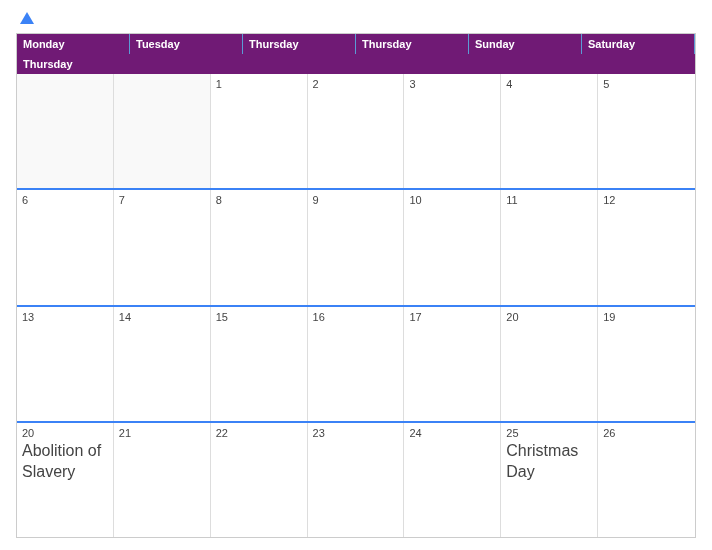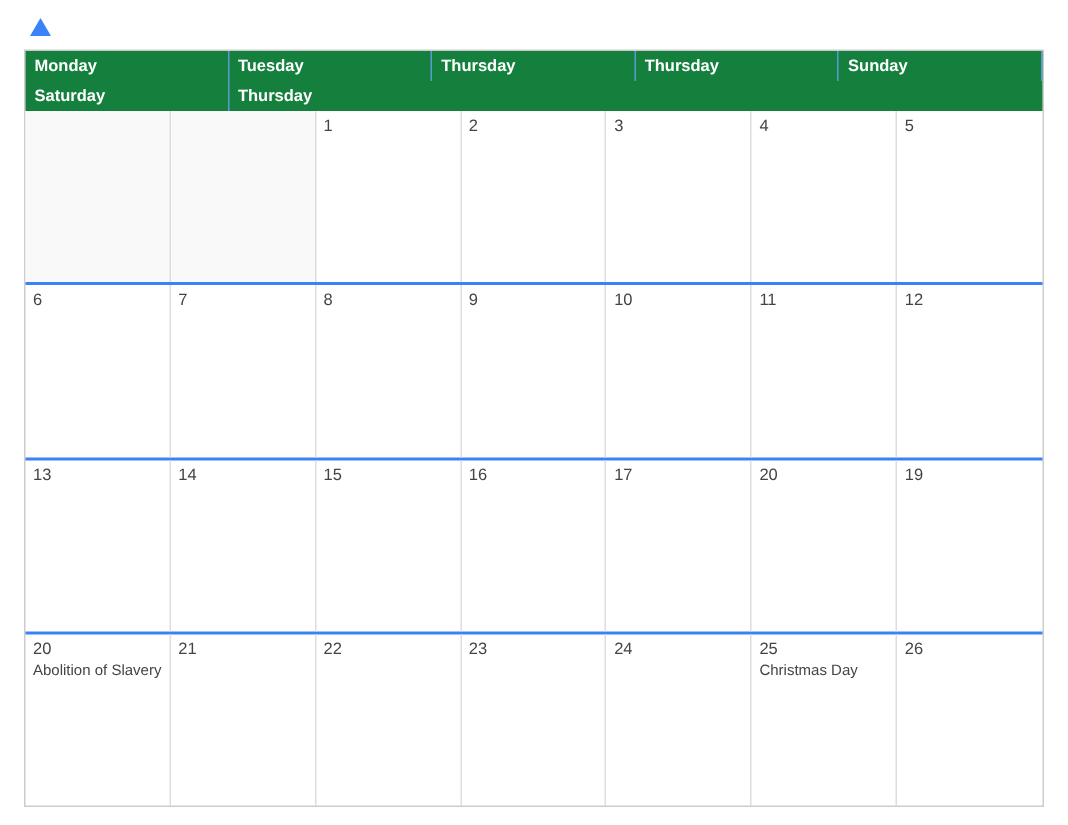--- a/index.html
+++ b/index.html
@@ -61,22 +61,22 @@
       text-align: right;
     }
     .calendar {
       flex: 1;
       display: flex;
       flex-direction: column;
       border: 1px solid #ccc;
     }
     .cal-header-row {
       display: grid;
-      grid-template-columns: repeat(5, 1fr);
-      background: #15803d;
+      grid-template-columns: repeat(6, 1fr);
+      background: #701a75;
     }
     .cal-header-cell {
       color: #fff;
       font-size: 11px;
       font-weight: bold;
       padding: 4px 6px;
       text-align: left;
       border-right: 1px solid #5b9bd5;
     }
     .cal-header-cell:last-child {
@@ -111,21 +111,21 @@
     .cal-cell.empty {
       background: #f9f9f9;
     }
     .day-num {
       font-size: 11px;
       color: #444;
       display: block;
       margin-bottom: 2px;
     }
     .event-label {
-      font-size: 10px;
+      font-size: 16px;
       color: #444;
       line-height: 1.3;
       margin-top: 2px;
     }
   </style>
 </head>
 <body>
 
 <div class="page">
   <div class="header">

